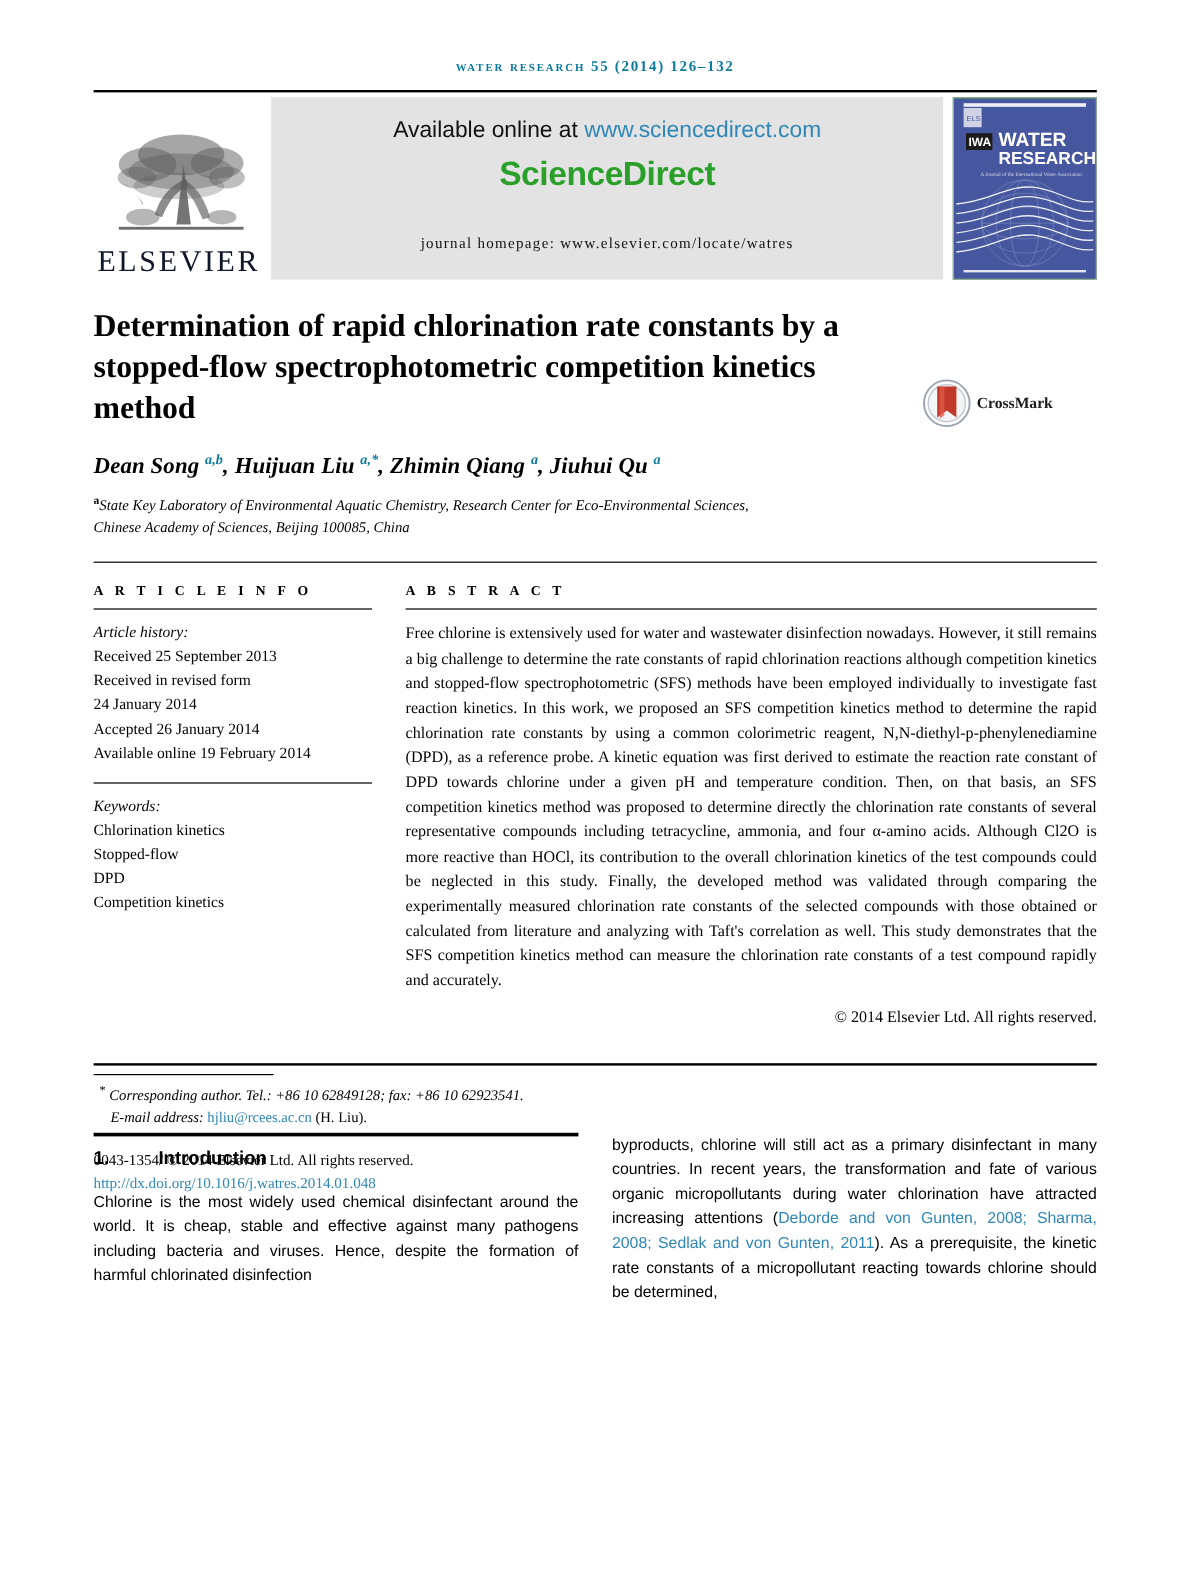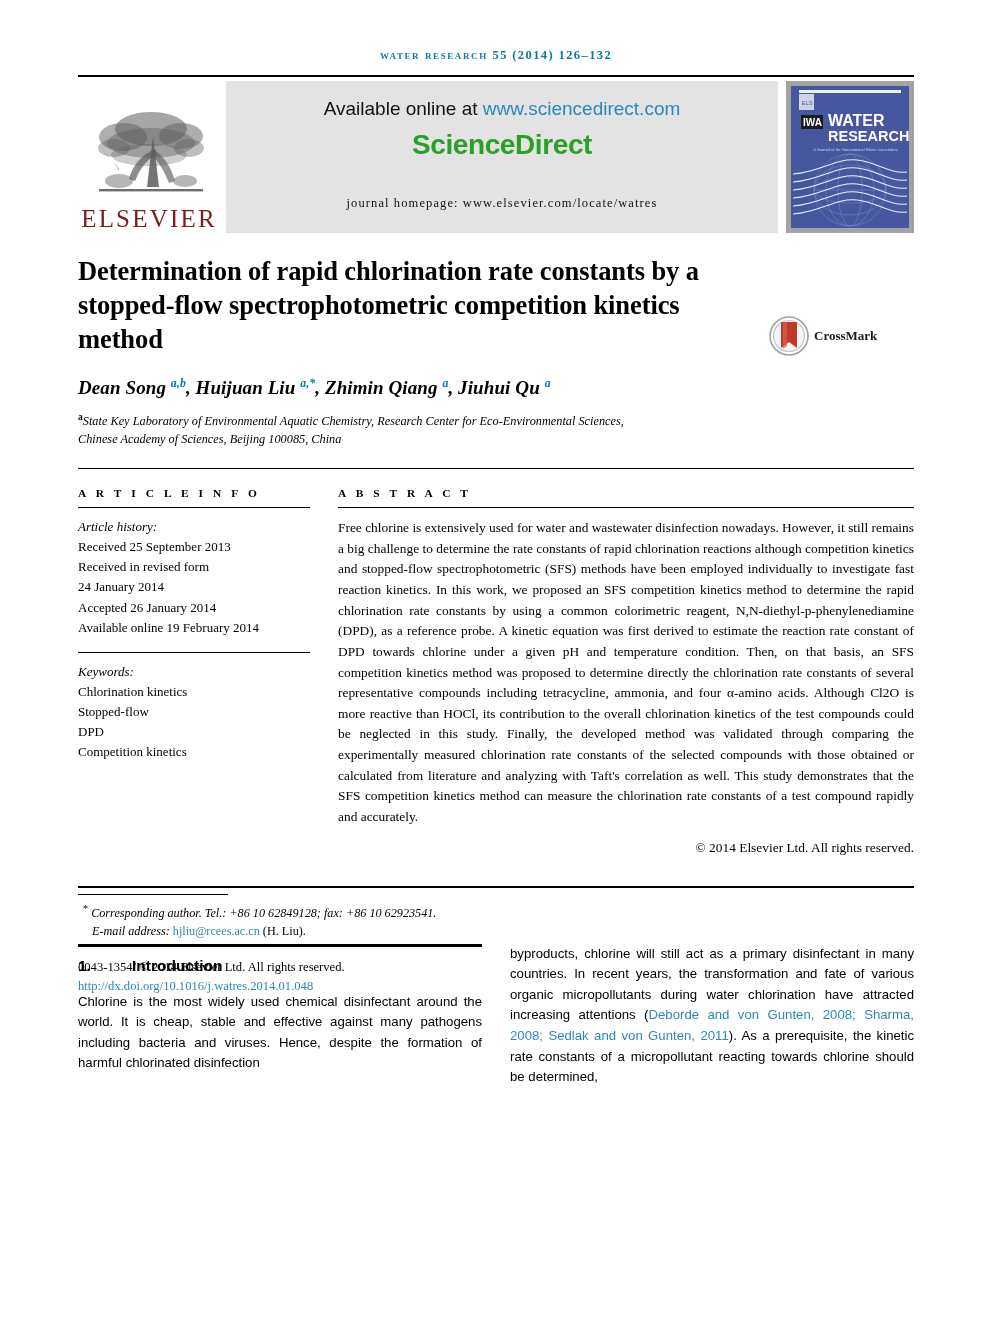--- a/index.html
+++ b/index.html
@@ -53,21 +53,21 @@
     flex: 0 0 142px;
     display: flex;
     flex-direction: column;
     align-items: center;
     justify-content: flex-end;
     padding-bottom: 2px;
   }
   .tree-svg { display:block; }
   .elsevier-word {
     font-family: "Liberation Serif", serif;
-    color: #7f1d1d;
+    color: #0f172a;
     font-size: 25px;
     letter-spacing: 2.2px;
     line-height: 1;
     margin-top: 1px;
     text-align: right;
   }
   .sd-banner {
     flex: 1 1 auto;
     background: #e3e3e3;
     margin: 0 8px 0 6px;
@@ -97,21 +97,21 @@
     left: 0; right: 0;
     text-align: center;
     font-family: "Liberation Serif", serif;
     font-size: 12.5px;
     letter-spacing: 1.1px;
     color: #111;
   }
   .cover-box {
     width: 118px;
     flex: 0 0 118px;
-    border: 5px solid #a3a3a3;
+    border: 1px solid #a3a3a3;
     background: #15803d;
     position: relative;
     overflow: hidden;
   }
 
   
   .title-wrap {
     display: flex;
     align-items: flex-end;
     margin-top: 22px;

